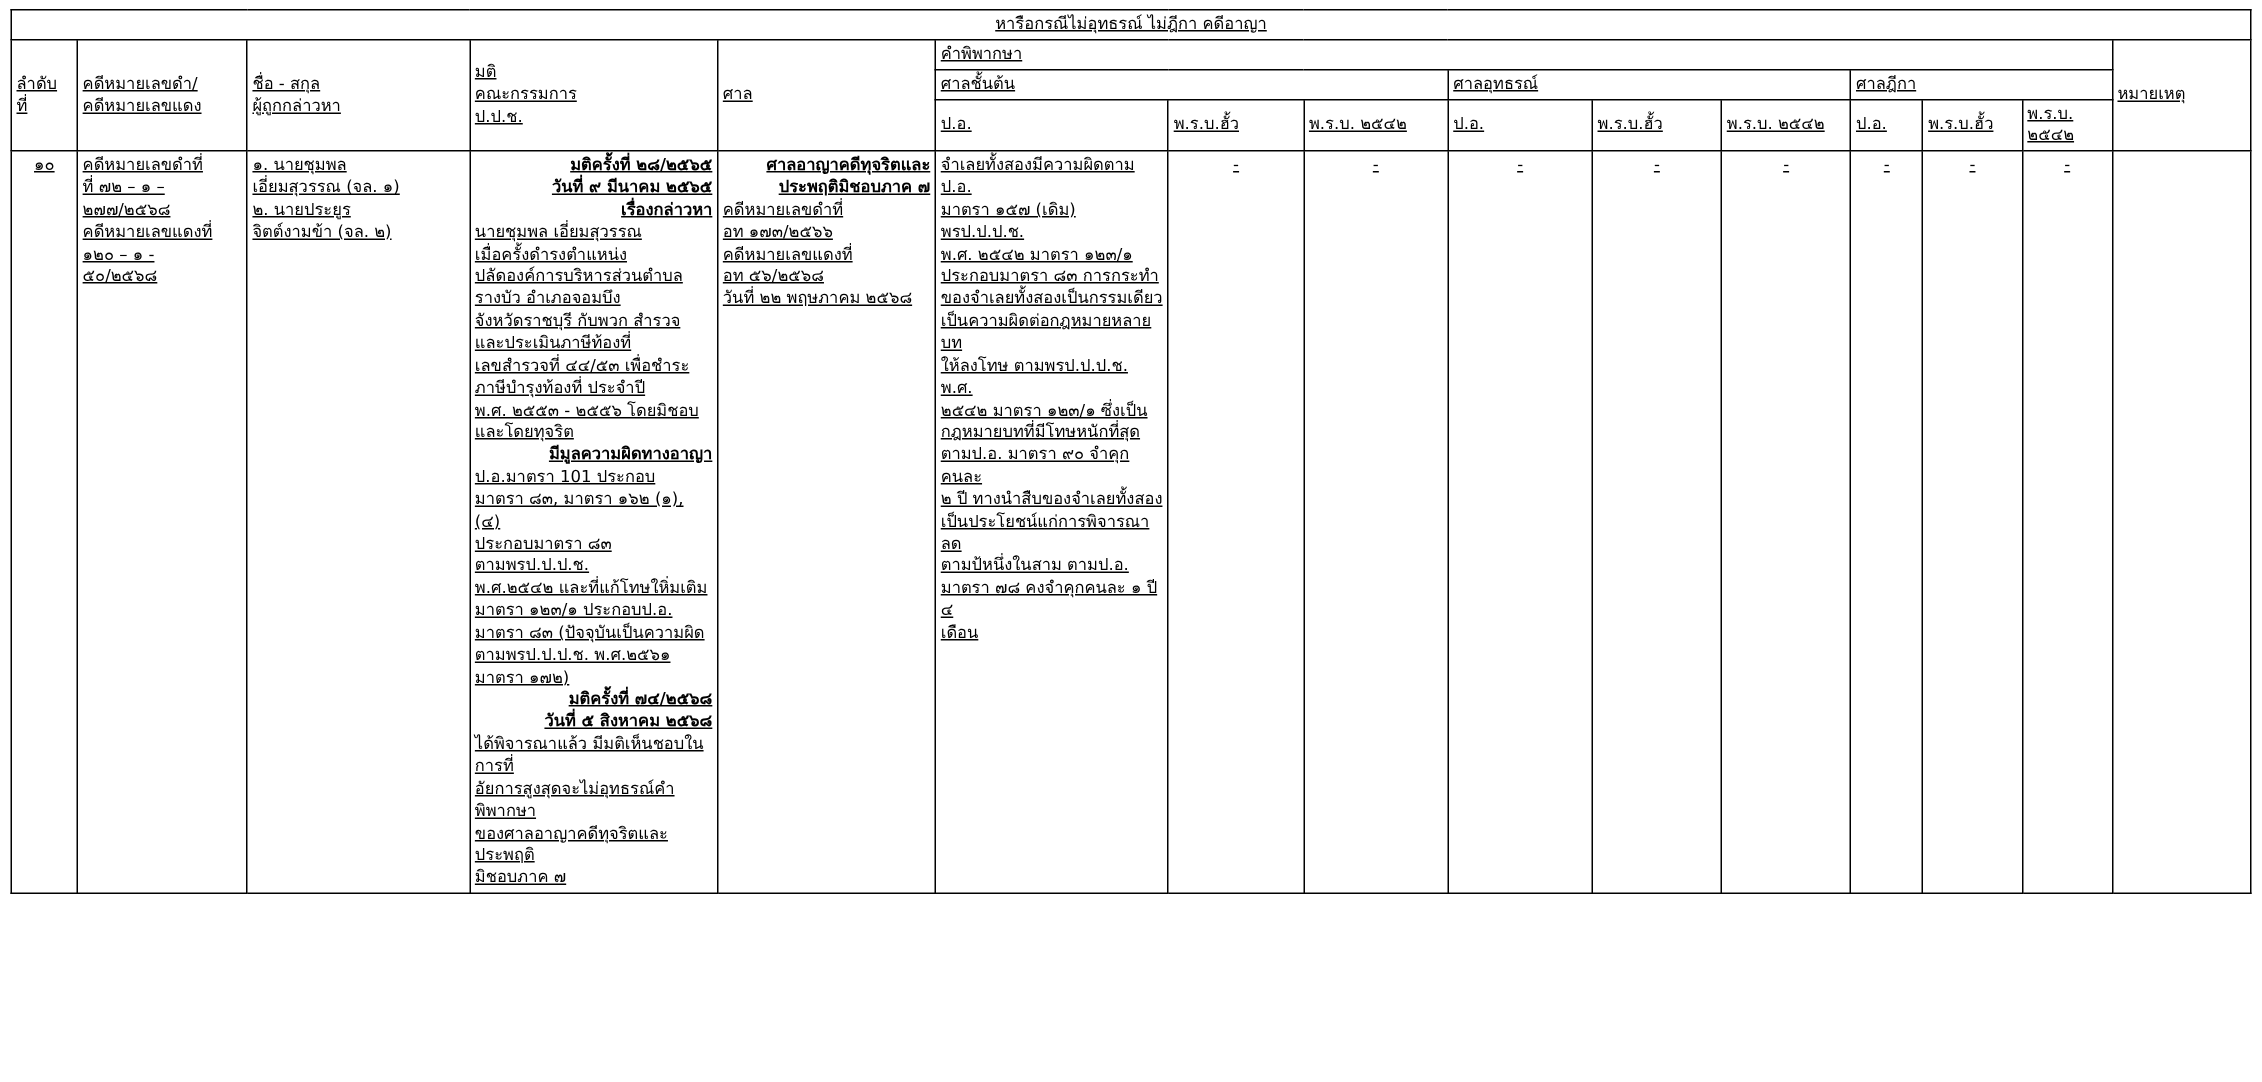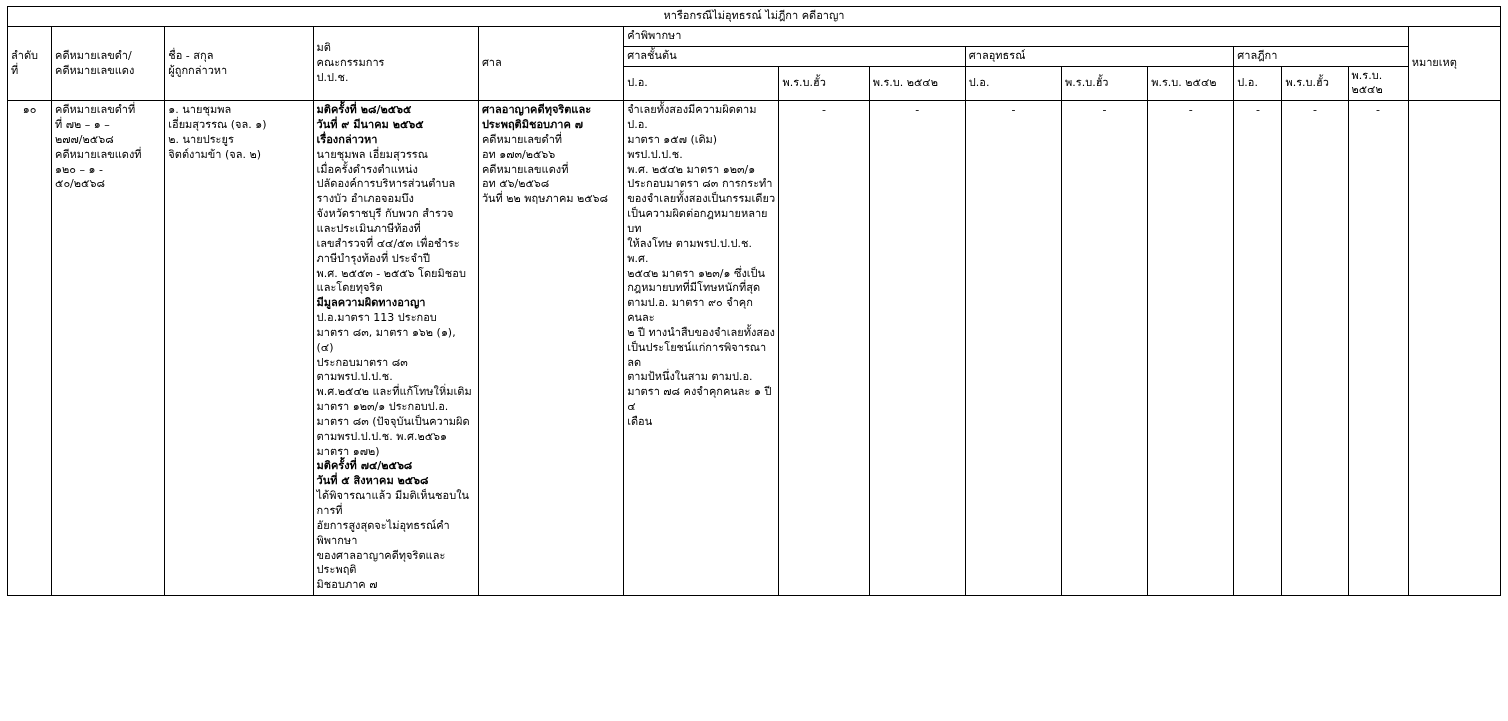--- a/index.html
+++ b/index.html
@@ -16,20 +16,21 @@
     height: 721px;
     position: relative;
     overflow: hidden;
     background: #ffffff;
   }
   table.doc {
     border-collapse: collapse;
     table-layout: fixed;
     width: 1494px;
     margin: 6px 16px 0 7px;
+    text-decoration: underline;
   }
   table.doc td, table.doc th {
     border: 1px solid #000000;
     vertical-align: top;
     padding: 2px 3px;
     font-weight: normal;
     font-size: 11px;
     line-height: 1.35;
   }
   .hdr-center {
@@ -52,20 +53,21 @@
     vertical-align: top;
     font-size: 11px;
     padding-top: 4px;
   }
   .body-cell {
     font-size: 11px;
     line-height: 1.5;
   }
   .b {
     font-weight: bold;
+    text-align: right;
   }
   .blk {
     display: block;
   }
   .hdr-small {
     font-size: 11px;
   }
   .narrow {
     font-size: 10.5px;
   }
@@ -168,21 +170,21 @@
               <span class="blk">เมื่อครั้งดำรงตำแหน่ง</span>
               <span class="blk">ปลัดองค์การบริหารส่วนตำบล</span>
               <span class="blk">รางบัว อำเภอจอมบึง</span>
               <span class="blk">จังหวัดราชบุรี กับพวก สำรวจ</span>
               <span class="blk">และประเมินภาษีท้องที่</span>
               <span class="blk">เลขสำรวจที่ ๔๔/๕๓ เพื่อชำระ</span>
               <span class="blk">ภาษีบำรุงท้องที่ ประจำปี</span>
               <span class="blk">พ.ศ. ๒๕๕๓ - ๒๕๕๖ โดยมิชอบ</span>
               <span class="blk">และโดยทุจริต</span>
               <span class="blk b">มีมูลความผิดทางอาญา</span>
-              <span class="blk">ป.อ.มาตรา 113 ประกอบ</span>
+              <span class="blk">ป.อ.มาตรา 101 ประกอบ</span>
               <span class="blk">มาตรา ๘๓, มาตรา ๑๖๒ (๑), (๔)</span>
               <span class="blk">ประกอบมาตรา ๘๓</span>
               <span class="blk">ตามพรป.ป.ป.ช.</span>
               <span class="blk">พ.ศ.๒๕๔๒ และที่แก้โทษใหิ่มเติม</span>
               <span class="blk">มาตรา ๑๒๓/๑ ประกอบป.อ.</span>
               <span class="blk">มาตรา ๘๓ (ปัจจุบันเป็นความผิด</span>
               <span class="blk">ตามพรป.ป.ป.ช. พ.ศ.๒๕๖๑</span>
               <span class="blk">มาตรา ๑๗๒)</span>
               <span class="blk b">มติครั้งที่ ๗๔/๒๕๖๘</span>
               <span class="blk b">วันที่ ๕ สิงหาคม ๒๕๖๘</span>

